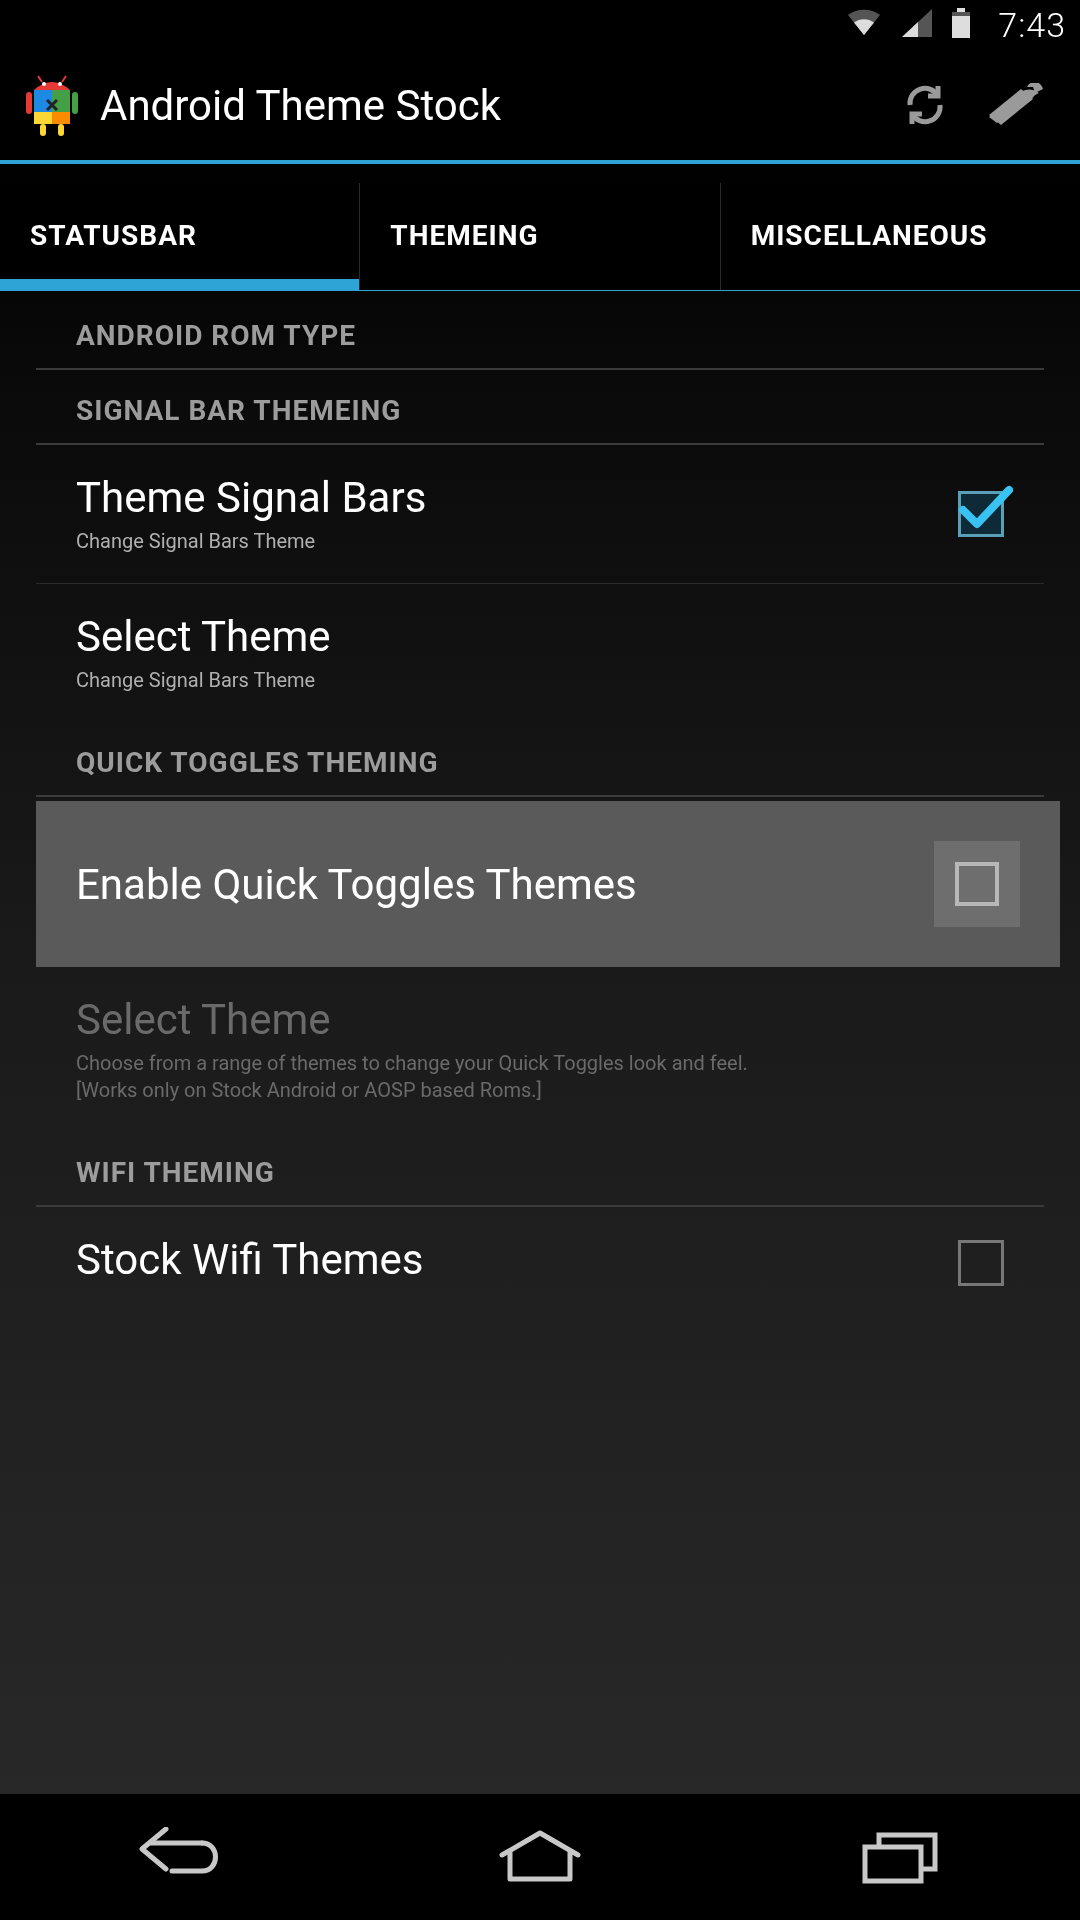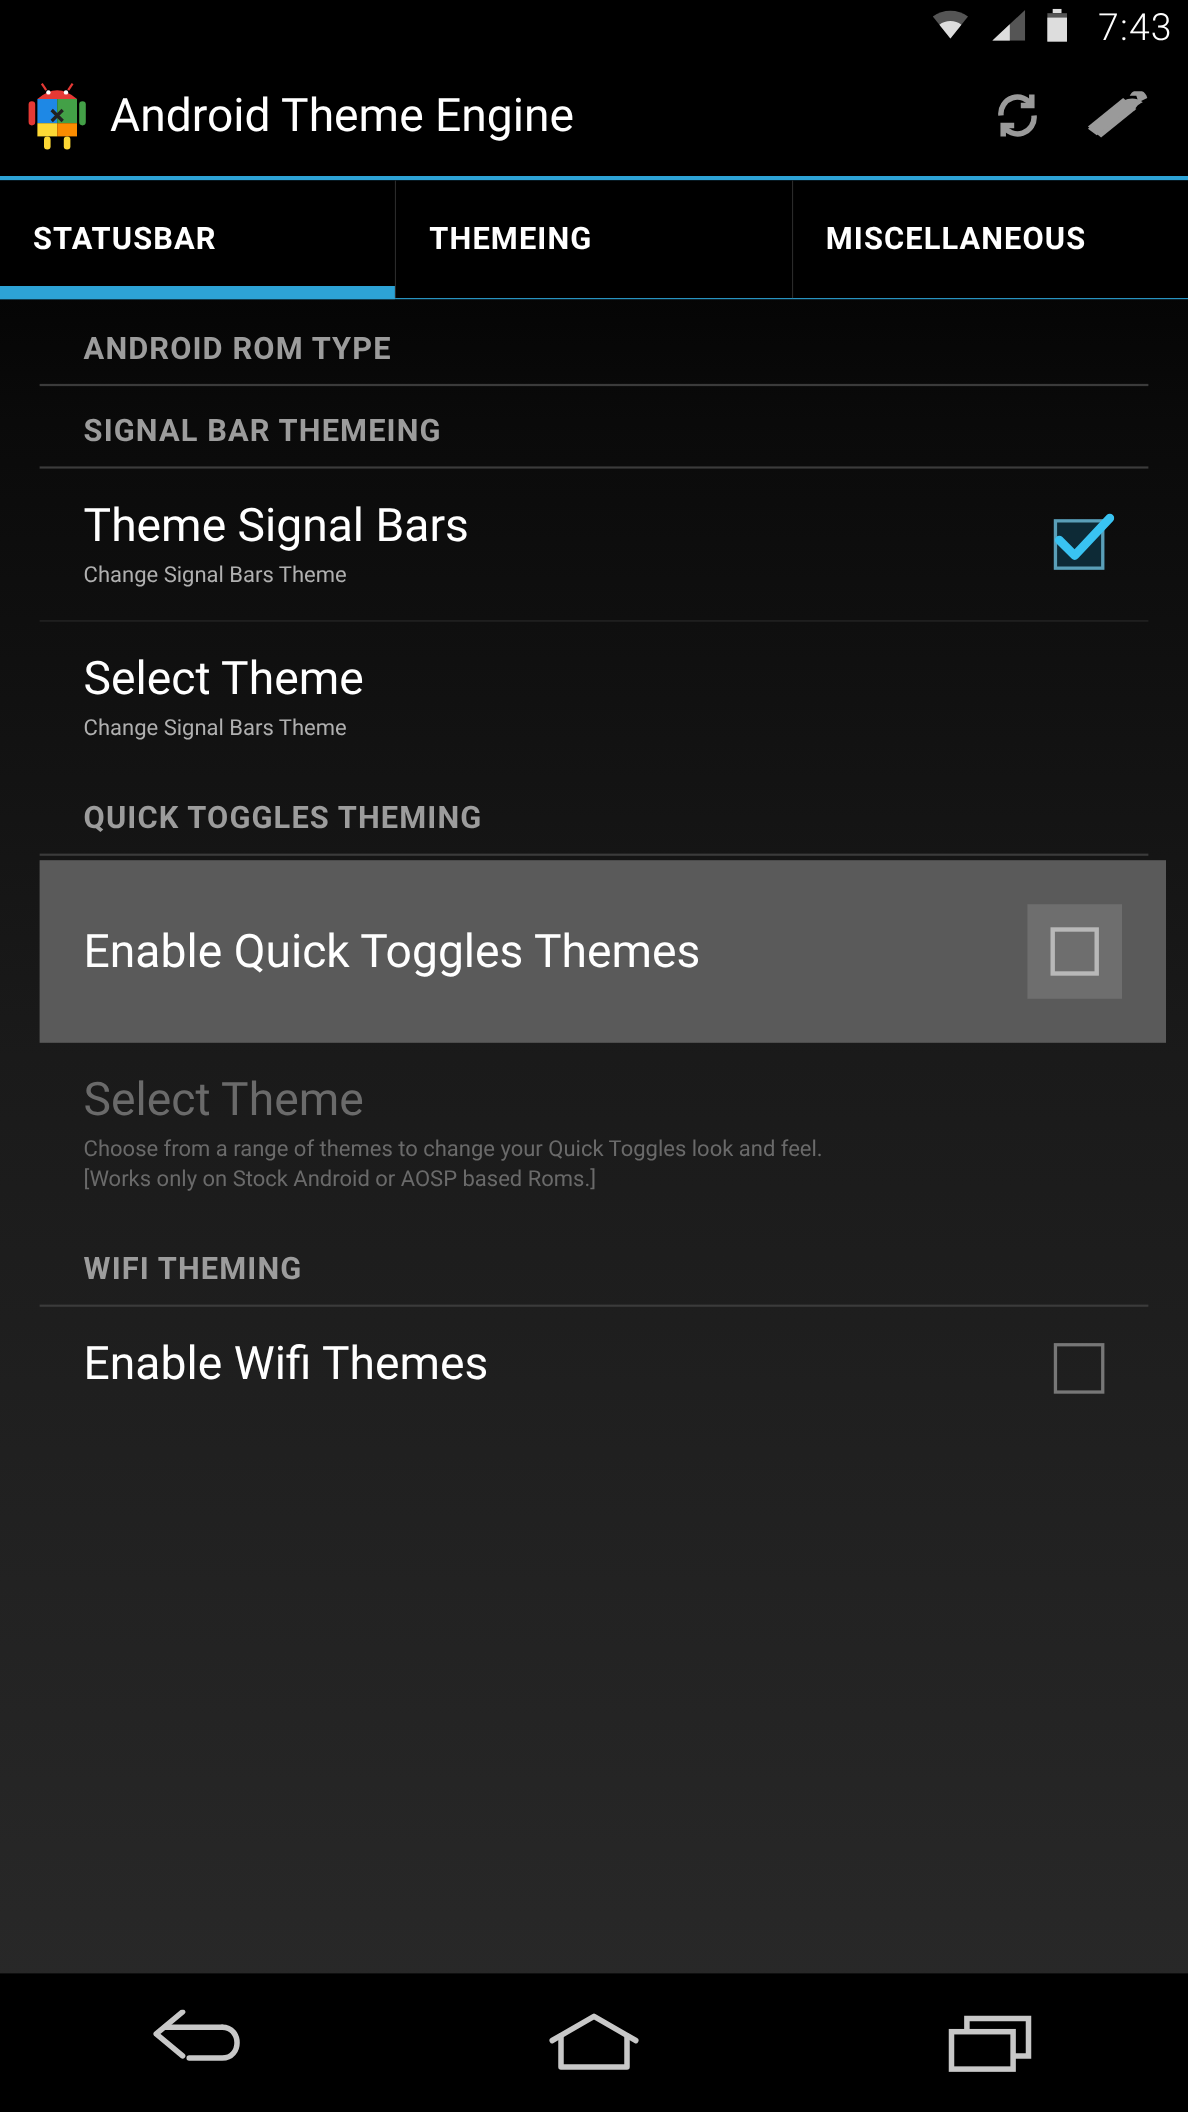--- a/index.html
+++ b/index.html
@@ -59,20 +59,21 @@
     justify-content: center;
     color: #9a9a9a;
   }
 
   
   .tabs {
     height: 108px;
     background: #000;
     display: flex;
     border-bottom: 1px solid #2da3d6;
+    margin-top: 19px;
   }
   .tab {
     flex: 1;
     display: flex;
     align-items: center;
     padding: 0 30px;
     font-size: 28px;
     font-weight: 700;
     color: #fff;
     letter-spacing: 1px;
@@ -230,21 +231,21 @@
       <rect x="50" y="20" width="6" height="22" rx="3" fill="#43a047"></rect>
       <rect x="18" y="52" width="6" height="12" rx="3" fill="#fdd835"></rect>
       <rect x="36" y="52" width="6" height="12" rx="3" fill="#fdd835"></rect>
       <circle cx="22" cy="12" r="2" fill="#fff"></circle>
       <circle cx="38" cy="12" r="2" fill="#fff"></circle>
       <line x1="16" y1="4" x2="20" y2="10" stroke="#e53935" stroke-width="2"></line>
       <line x1="44" y1="4" x2="40" y2="10" stroke="#e53935" stroke-width="2"></line>
       <path d="M25 28 L35 38 M35 28 L25 38" stroke="#222" stroke-width="3"></path>
     </svg>
   </div>
-  <div class="app-title">Android Theme Engine</div>
+  <div class="app-title">Android Theme Stock</div>
   <div class="action-icon">
     <svg width="54" height="54" viewBox="0 0 54 54" fill="none" stroke="#9a9a9a" stroke-width="5">
       <path d="M12 27 A15 15 0 0 1 40 18"></path>
       <path d="M42 27 A15 15 0 0 1 14 36"></path>
       <path d="M40 8 L40 18 L30 18" stroke-linecap="butt"></path>
       <path d="M14 46 L14 36 L24 36" stroke-linecap="butt"></path>
     </svg>
   </div>
   <div class="action-icon">
     <svg width="64" height="44" viewBox="0 0 64 44" fill="none" stroke="#9a9a9a" stroke-width="5" stroke-linejoin="round">
@@ -306,21 +307,21 @@
       <div class="title">Select Theme</div>
       <div class="summary" style="white-space:pre-line">Choose from a range of themes to change your Quick Toggles look and feel.
 [Works only on Stock Android or AOSP based Roms.]</div>
     </div>
   </div>
 
   <div class="section-header">WIFI THEMING</div>
 
   <div class="pref noborder" style="padding-bottom:10px">
     <div class="text">
-      <div class="title">Enable Wifi Themes</div>
+      <div class="title">Stock Wifi Themes</div>
     </div>
     <div class="checkbox"></div>
   </div>
 
 </div>
 
 <div class="nav-bar">
   <div class="nav-btn">
     <svg width="100" height="60" viewBox="0 0 100 60" fill="none" stroke="#c8c8c8" stroke-width="5" stroke-linecap="round" stroke-linejoin="round">
       <path d="M72 16 L20 16 L20 16"></path>

